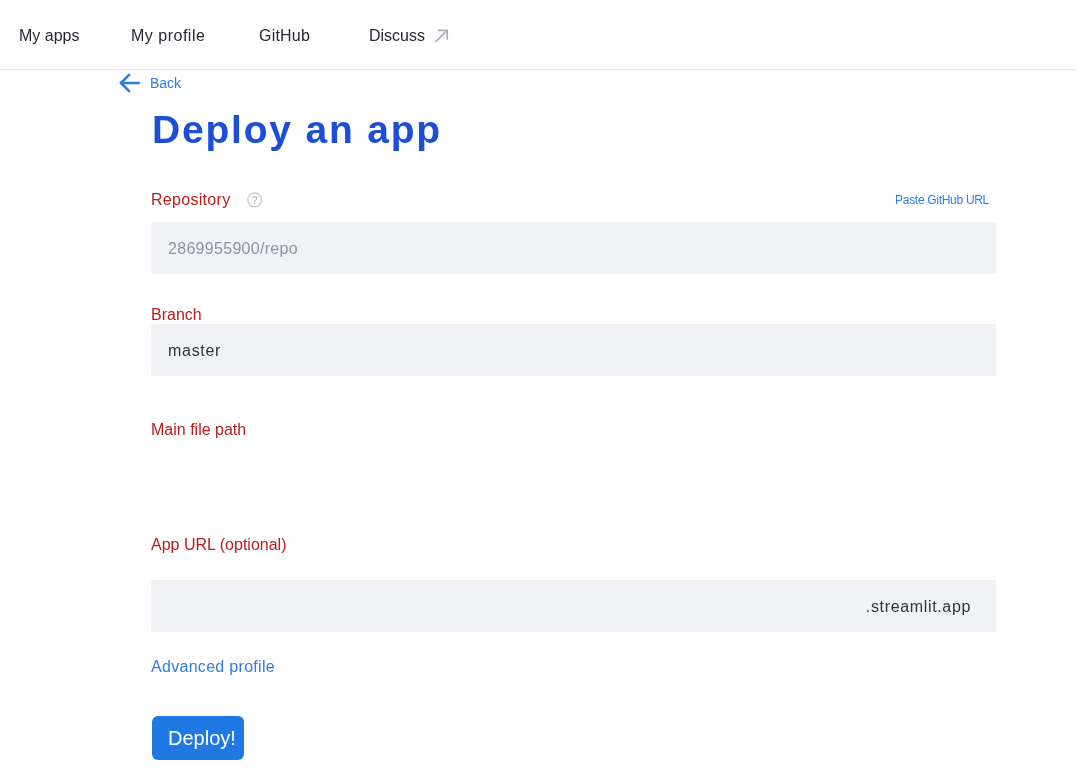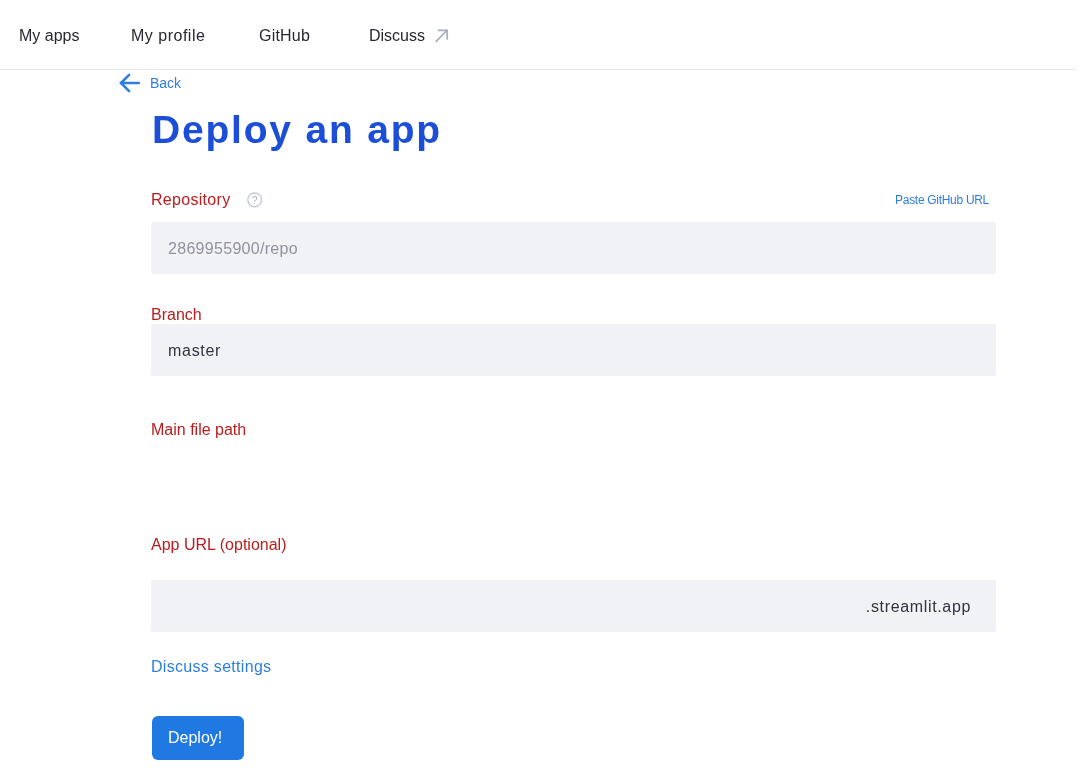--- a/index.html
+++ b/index.html
@@ -53,17 +53,17 @@
       <span class="ival" style="letter-spacing:0.7px;">master</span>
     </div>
 
   <span class="abs label" style="left:151px;top:422px;">Main file path</span>
 
   <span class="abs label" style="left:151px;top:537px;">App URL (optional)</span>
   <div class="input" style="top:580px;">
       <span class="ival" style="left:auto;right:25px;letter-spacing:0.65px;">.streamlit.app</span>
     </div>
 
-  <span class="abs blue" style="left:151px;top:659px;font-size:16px;line-height:16px;letter-spacing:0.3px;">Discuss settings</span>
+  <span class="abs blue" style="left:151px;top:659px;font-size:16px;line-height:16px;letter-spacing:0.3px;">Advanced profile</span>
 
   <div class="abs" style="left:152px;top:716px;width:92px;height:44px;background:#2079e3;border-radius:6px;"></div>
-  <span class="abs" style="left:168px;top:730px;font-size:16px;line-height:16px;color:#ffffff;">Deploy!</span>
+  <span class="abs" style="left:168px;top:730px;font-size:20px;line-height:16px;color:#ffffff;">Deploy!</span>
 </div>
 
 </body></html>

